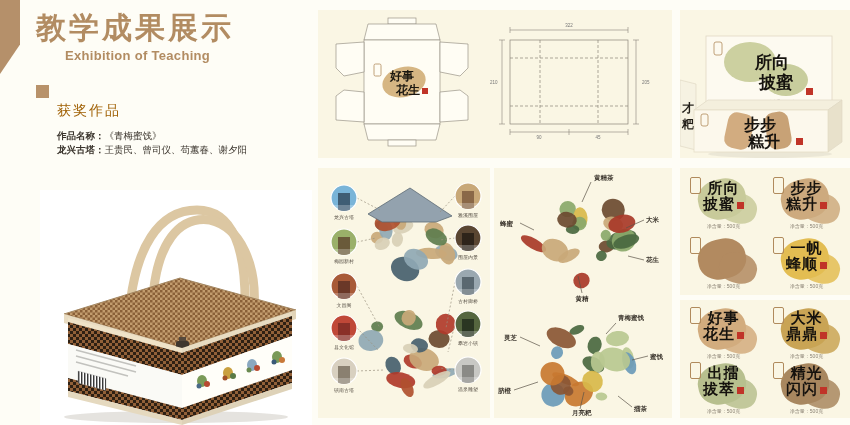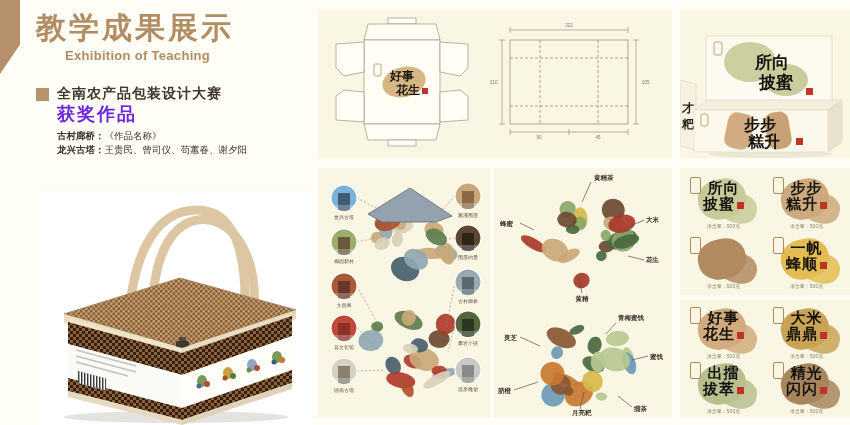--- a/index.html
+++ b/index.html
@@ -8,22 +8,22 @@
   
   .corner{position:absolute;left:0;top:0;width:20px;height:74px;background:#b5906a;
           clip-path:polygon(0 0,100% 0,100% 60%,0 100%);}
   .page-title{position:absolute;left:36px;top:8px;font-size:30px;font-weight:900;
               color:#b28c62;letter-spacing:3px;}
   .sub-en{position:absolute;left:37px;top:48px;font-size:13px;font-weight:800;
           color:#b28c62;line-height:15px;letter-spacing:.3px;margin-left:28px;}
   .comp-row{position:absolute;left:36px;top:85px;display:flex;align-items:center;}
   .bullet{width:13px;height:13px;background:#b8926a;margin-right:8px;}
   .comp-text{font-size:14px;font-weight:800;color:#42382c;letter-spacing:1px;}
-  .award{position:absolute;left:57px;top:102px;font-size:18px;font-weight:700;
-         color:#6d28d9;letter-spacing:2px;}
+  .award{position:absolute;left:57px;top:102px;font-size:14px;font-weight:400;
+         color:#a16207;letter-spacing:2px;}
   .info{position:absolute;left:57px;top:129px;font-size:9.5px;color:#3a342c;line-height:13.5px;}
   .info b{font-weight:700;}
   
   .panel{position:absolute;background:#faf6e4;}
   .p-dieline{left:318px;top:10px;width:354px;height:148px;}
   .p-boxes{left:680px;top:10px;width:170px;height:148px;}
   .p-map{left:318px;top:168px;width:172px;height:250px;}
   .p-food{left:494px;top:168px;width:178px;height:250px;}
   .p-logos{left:680px;width:170px;display:grid;grid-template-columns:1fr 1fr;
            justify-items:center;align-items:center;padding:4px 2px;box-sizing:border-box;}
@@ -50,25 +50,24 @@
 
 <div class="slide">
 
   <div class="corner"></div>
   <div class="page-title">教学成果展示</div>
   <div class="sub-en">
     <div>Exhibition of Teaching</div>
   </div>
   <div class="comp-row">
     <div class="bullet"></div>
-    <div class="comp-text">全南农产品包装设计大赛</div>
   </div>
   <div class="award">获奖作品</div>
   <div class="info">
-    <div><b>古村廊桥：</b><span>《作品名称》</span></div>
+    <div><b>作品名称：</b><span>《青梅蜜饯》</span></div>
     <div><b>龙兴古塔：</b><span>王贵民、曾司仪、苟蕙春、谢夕阳</span></div>
   </div>
 
   <div class="basket-photo">
     <svg viewBox="0 0 272 235" width="272" height="235">
       <defs>
         <pattern id="weaveD" width="6" height="6" patternUnits="userSpaceOnUse">
           <rect width="6" height="6" fill="#2e2013"></rect>
           <rect width="3" height="3" fill="#916038"></rect>
           <rect x="3" y="3" width="3" height="3" fill="#916038"></rect>

